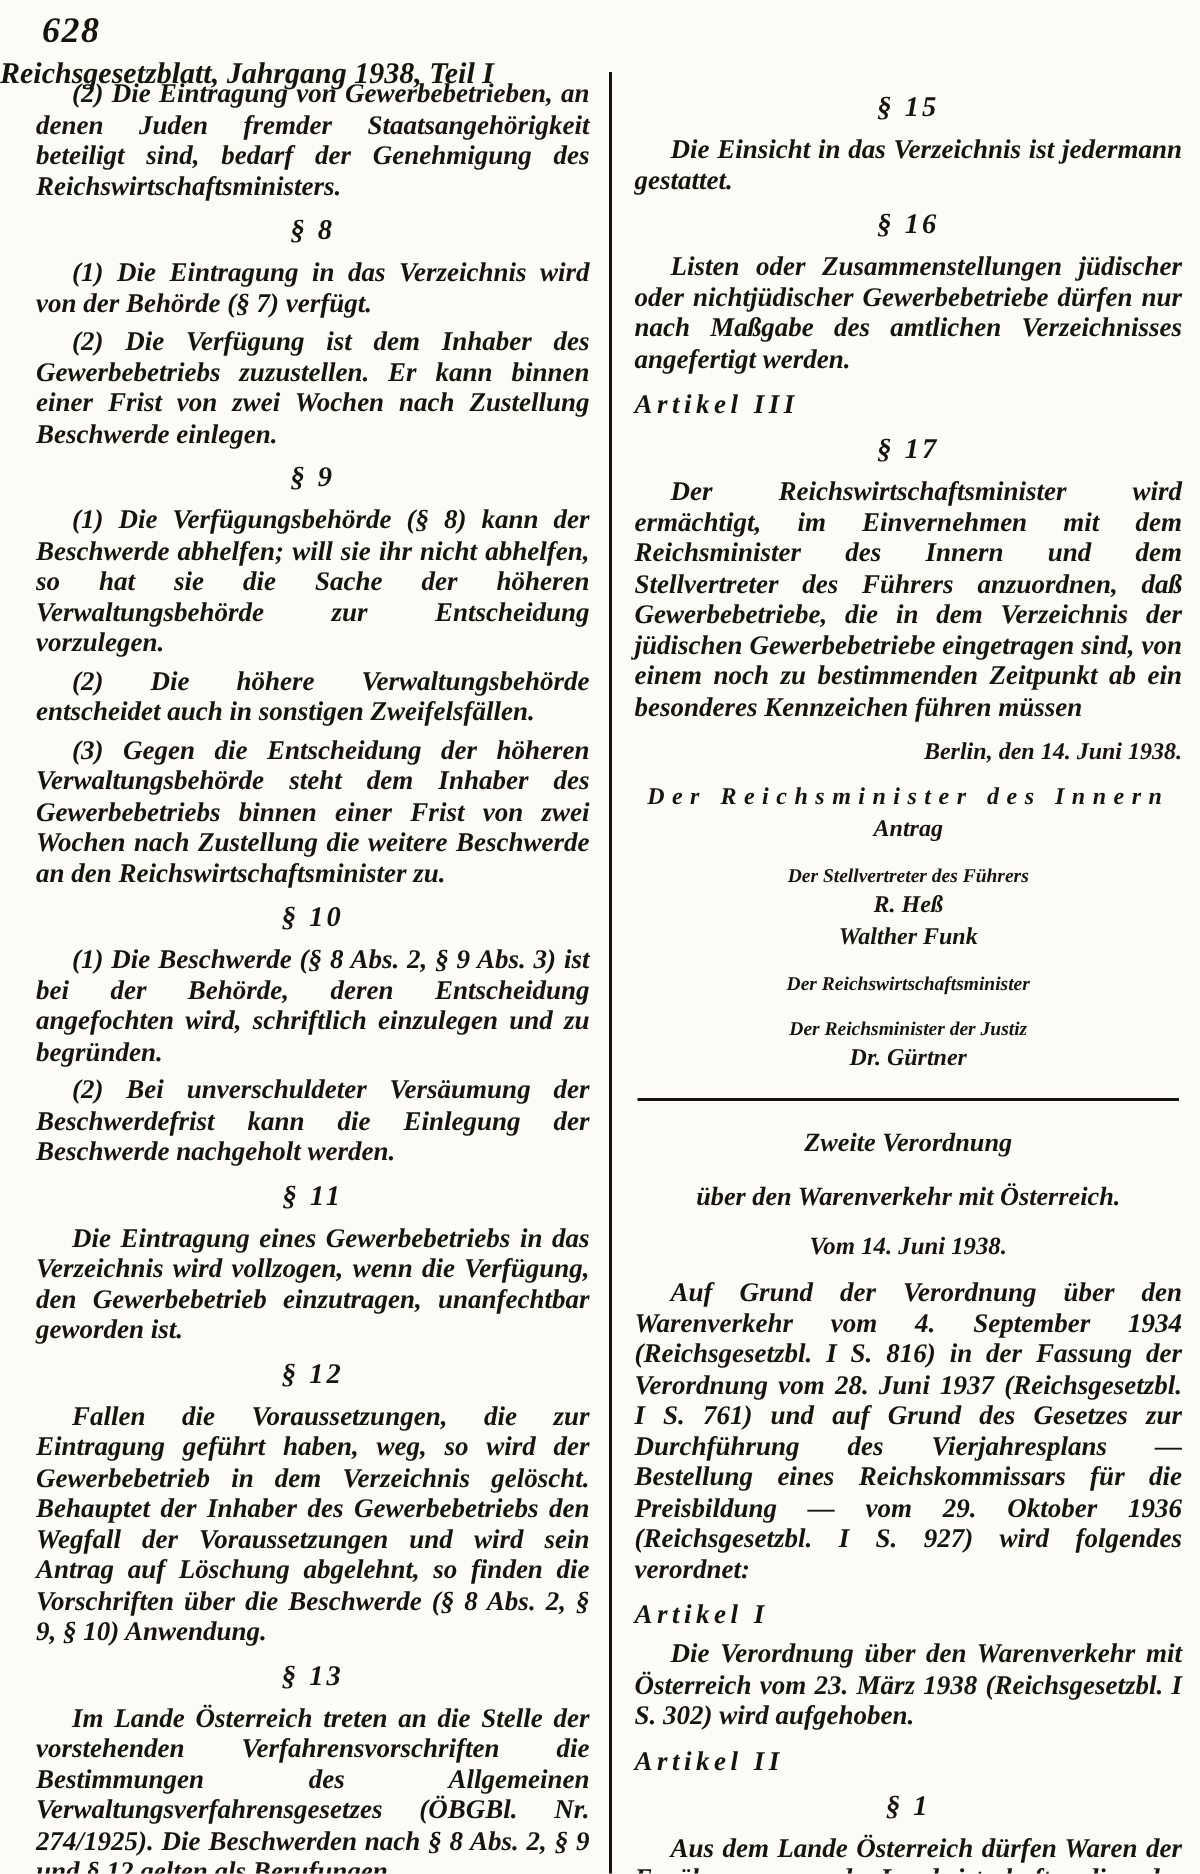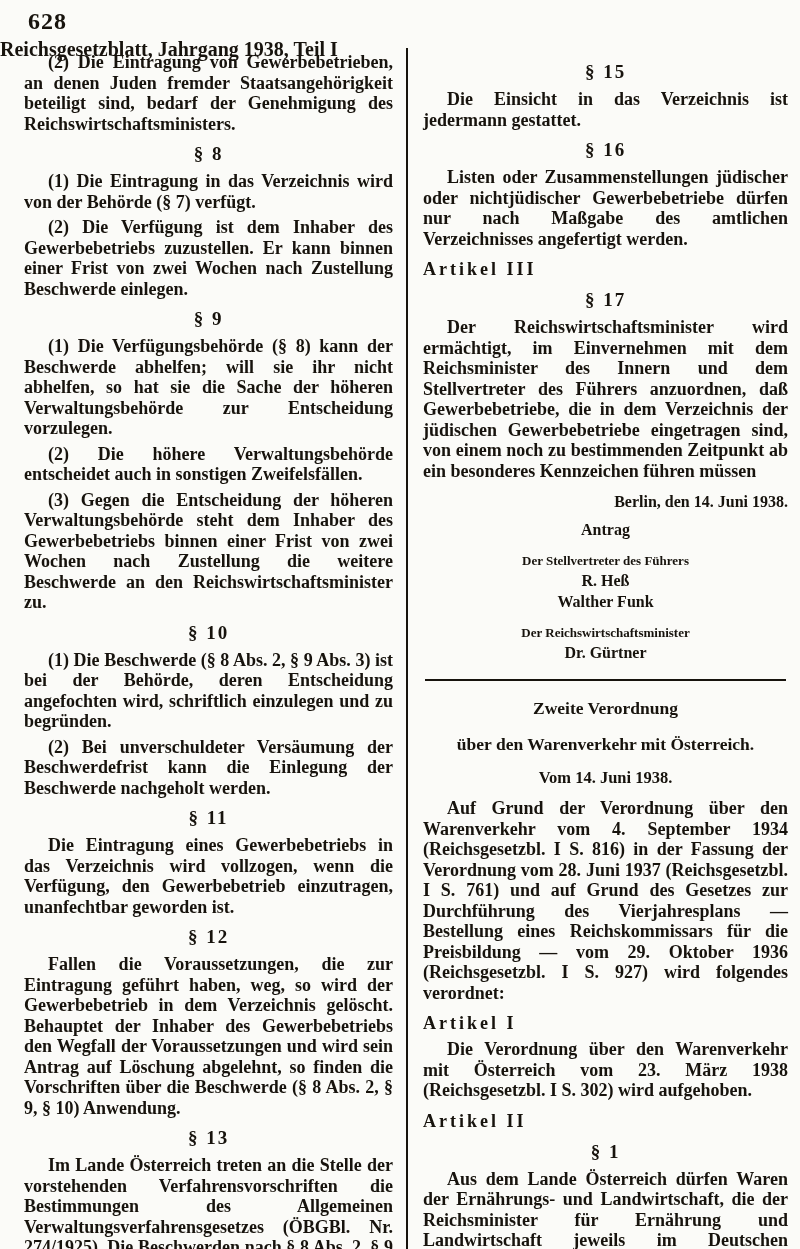--- a/index.html
+++ b/index.html
@@ -3,21 +3,21 @@
 <meta charset="utf-8">
 <style>
   html, body { margin: 0; padding: 0; }
   body {
     width: 800px; height: 1249px;
     background: #fbfbf8;
     font-family: "Liberation Serif", "DejaVu Serif", serif;
     color: #17130d;
     overflow: hidden;
   }
-  .page { width: 800px; height: 922px; position: relative; box-sizing: border-box; }
+  .page { width: 800px; height: 922px; position: relative; box-sizing: border-box; font-style: italic; }
 
   
   .header { position: relative; height: 34px; padding-top: 12px; }
   .page-number {
     position: absolute; left: 28px; top: 8px;
     font-size: 24px; font-weight: bold; letter-spacing: 1px;
   }
   .journal-title {
     position: absolute; left: 0; right: 0; top: 11px;
     text-align: left; font-size: 20px; font-weight: bold; margin-top: 27px;
@@ -97,25 +97,27 @@
     <div class="divider"></div>
     <div class="col col-right">
         <div class="block section_heading">§ 15</div>
         <div class="block paragraph">Die Einsicht in das Verzeichnis ist jedermann gestattet.</div>
         <div class="block section_heading">§ 16</div>
         <div class="block paragraph">Listen oder Zusammenstellungen jüdischer oder nichtjüdischer Gewerbebetriebe dürfen nur nach Maßgabe des amtlichen Verzeichnisses angefertigt werden.</div>
         <div class="block article_heading">Artikel III</div>
         <div class="block section_heading">§ 17</div>
         <div class="block paragraph">Der Reichswirtschaftsminister wird ermächtigt, im Einvernehmen mit dem Reichsminister des Innern und dem Stellvertreter des Führers anzuordnen, daß Gewerbebetriebe, die in dem Verzeichnis der jüdischen Gewerbebetriebe eingetragen sind, von einem noch zu bestimmenden Zeitpunkt ab ein besonderes Kennzeichen führen müssen</div>
         <div class="block dateline">Berlin, den 14. Juni 1938.</div>
+        <div class="block signature_title_spaced">Der Reichsminister des Innern</div>
         <div class="block signature_name">Antrag</div>
         <div class="block signature_title">Der Stellvertreter des Führers</div>
         <div class="block signature_name">R. Heß</div>
         <div class="block signature_name">Walther Funk</div>
         <div class="block signature_title">Der Reichswirtschaftsminister</div>
+        <div class="block signature_title">Der Reichsminister der Justiz</div>
         <div class="block signature_name">Dr. Gürtner</div>
         <div class="rule"></div>
         <div class="block doc_title">Zweite Verordnung</div>
         <div class="block doc_title">über den Warenverkehr mit Österreich.</div>
         <div class="block doc_date">Vom 14. Juni 1938.</div>
         <div class="block paragraph">Auf Grund der Verordnung über den Warenverkehr vom 4. September 1934 (Reichsgesetzbl. I S. 816) in der Fassung der Verordnung vom 28. Juni 1937 (Reichsgesetzbl. I S. 761) und auf Grund des Gesetzes zur Durchführung des Vierjahresplans — Bestellung eines Reichskommissars für die Preisbildung — vom 29. Oktober 1936 (Reichsgesetzbl. I S. 927) wird folgendes verordnet:</div>
         <div class="block article_heading">Artikel I</div>
         <div class="block paragraph">Die Verordnung über den Warenverkehr mit Österreich vom 23. März 1938 (Reichsgesetzbl. I S. 302) wird aufgehoben.</div>
         <div class="block article_heading">Artikel II</div>
         <div class="block section_heading">§ 1</div>

